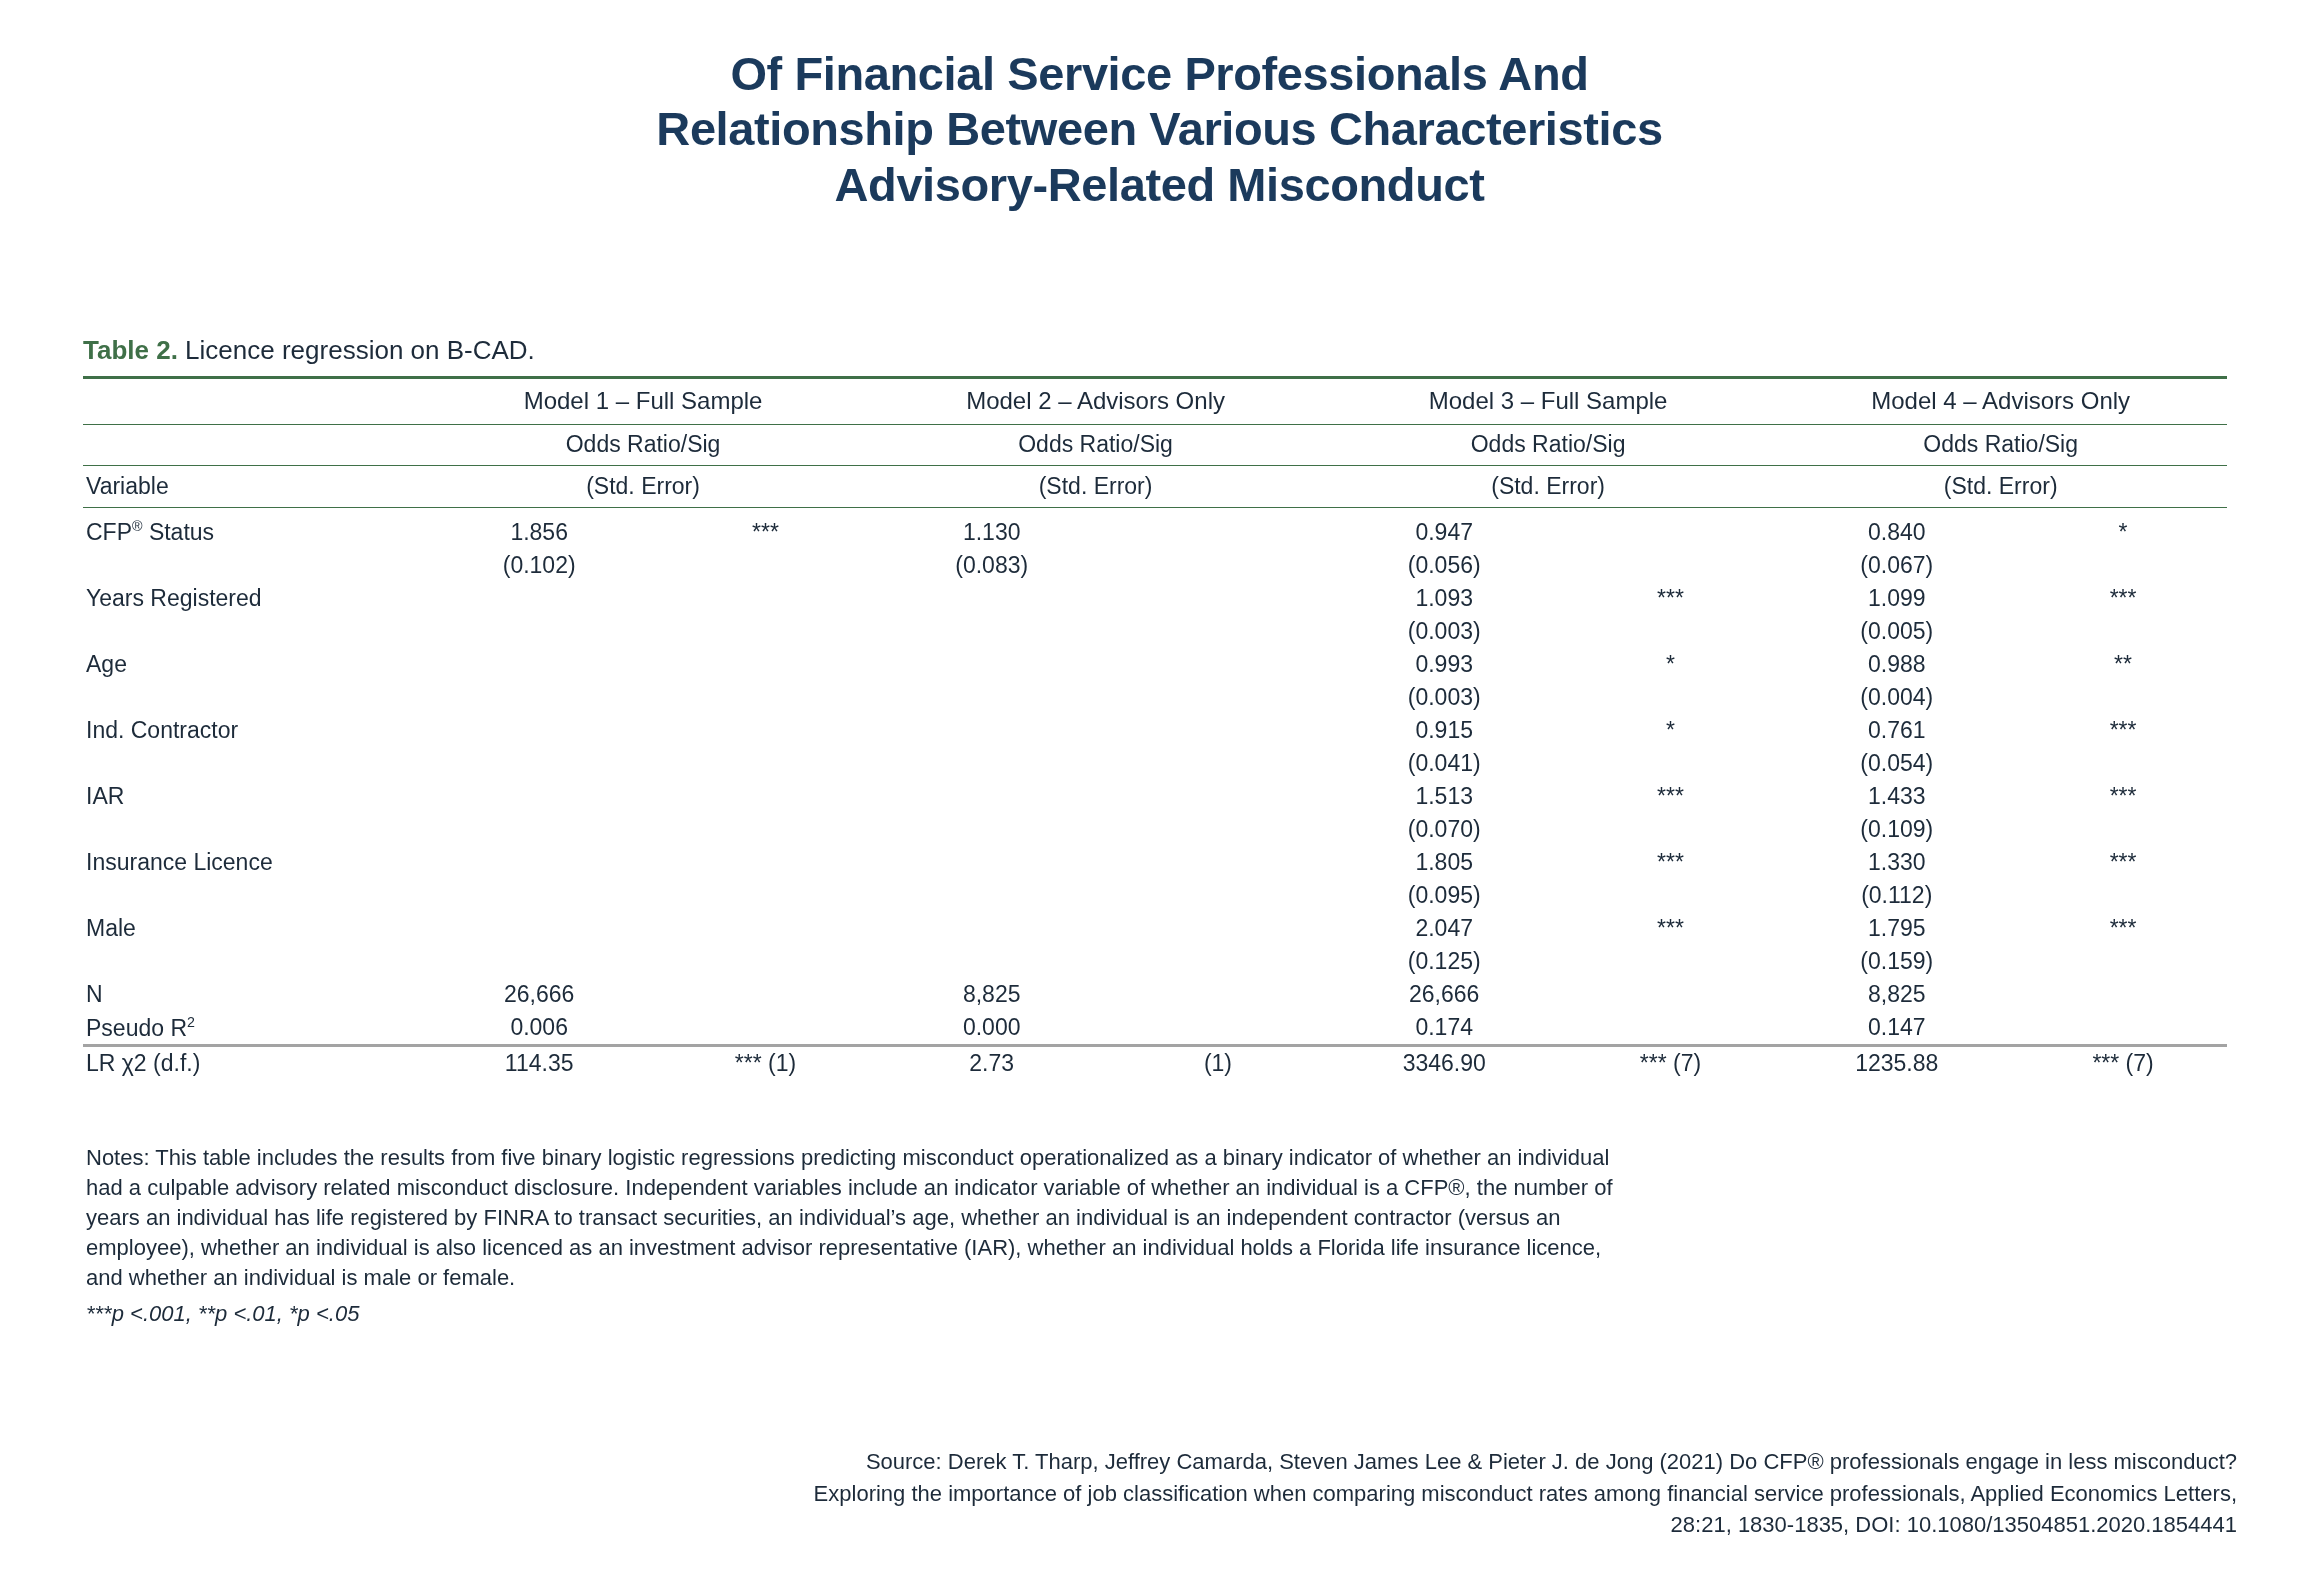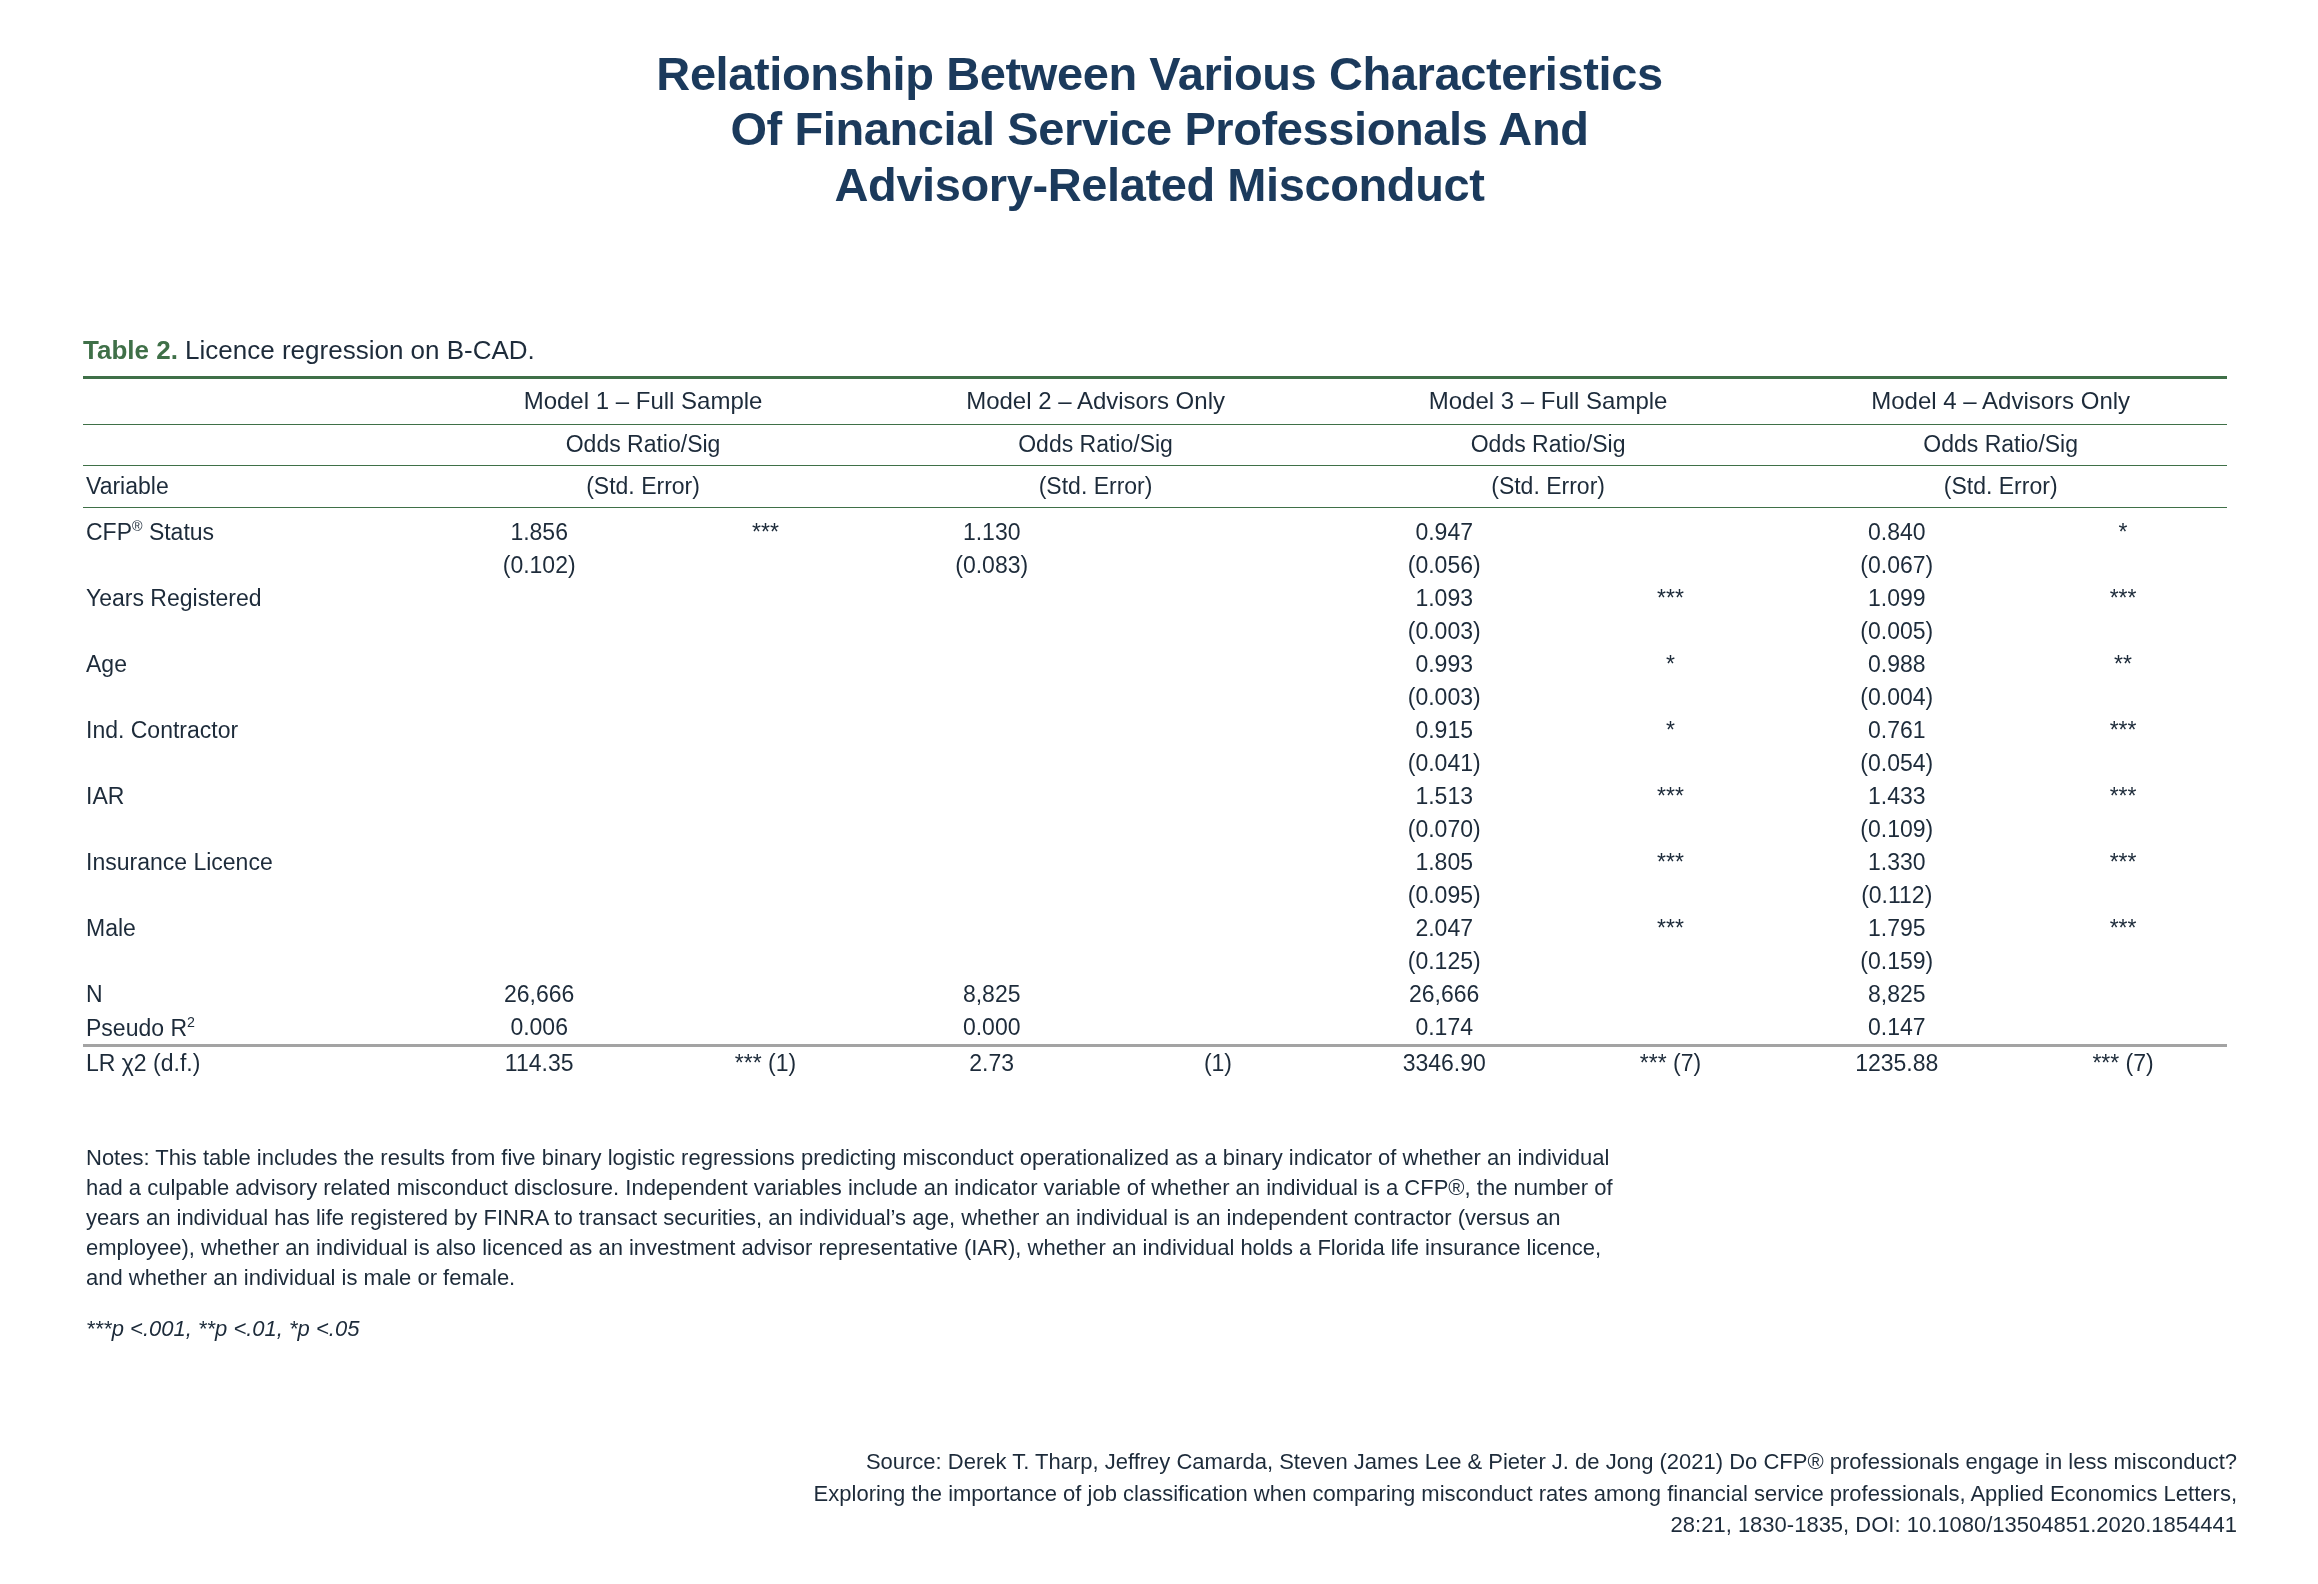--- a/index.html
+++ b/index.html
@@ -123,43 +123,43 @@
     left: 86px;
     top: 1143px;
     width: 2152px;
     font-size: 22px;
     line-height: 1.36;
     color: #1d2b3a;
   }
   .notes p { margin: 0 0 0 0; text-align: justify; }
   .notes .body { text-indent: 0; padding-left: 0; }
   .notes .hang { padding-left: 25px; text-indent: -25px; }
-  .notes .sig-line { margin-top: 21px; }
+  .notes .sig-line { margin-top: 6px; }
   .notes i { font-style: italic; }
 
   
   .source {
     position: absolute;
     right: 82px;
     bottom: 45px;
     width: 2033px;
     text-align: right;
     font-size: 22px;
     line-height: 1.42;
     color: #1d2b3a;
   }
 </style>
 </head>
 <body>
 
 <div class="page">
 
   <div class="title">
+    <span class="title-line">Of Financial Service Professionals And</span>
     <span class="title-line">Relationship Between Various Characteristics</span>
-    <span class="title-line">Of Financial Service Professionals And</span>
     <span class="title-line">Advisory-Related Misconduct</span>
   </div>
 
   <div class="table-wrap">
 
     <div class="table-caption">
       <span class="tbl-num">Table 2.</span><span class="tbl-title"> Licence regression on B-CAD.</span>
     </div>
 
     <table class="reg">

